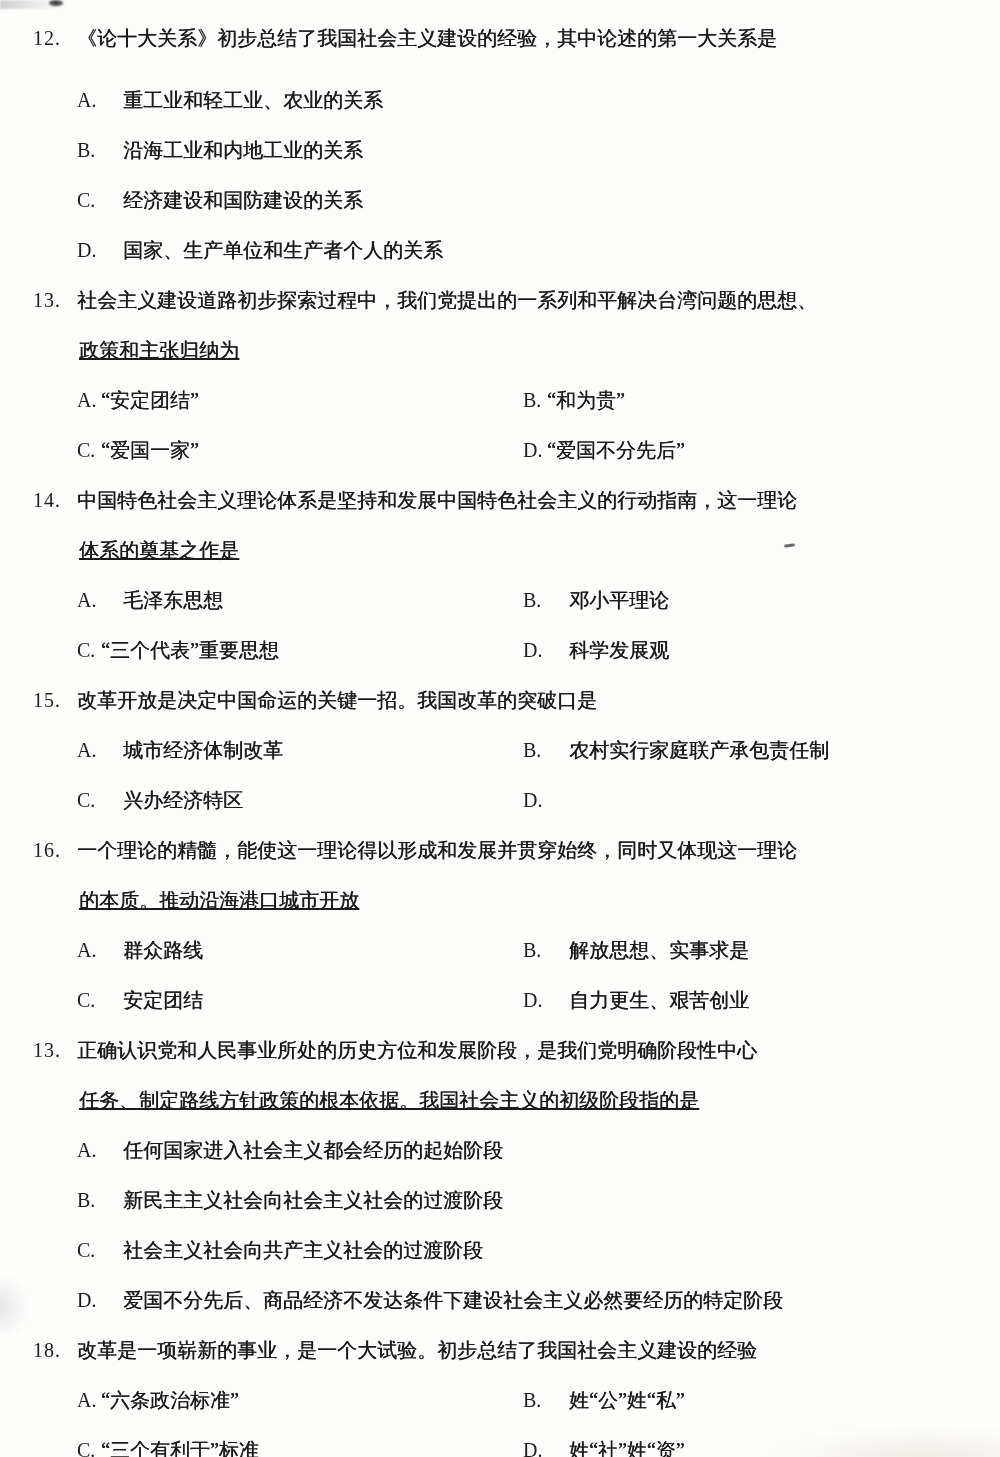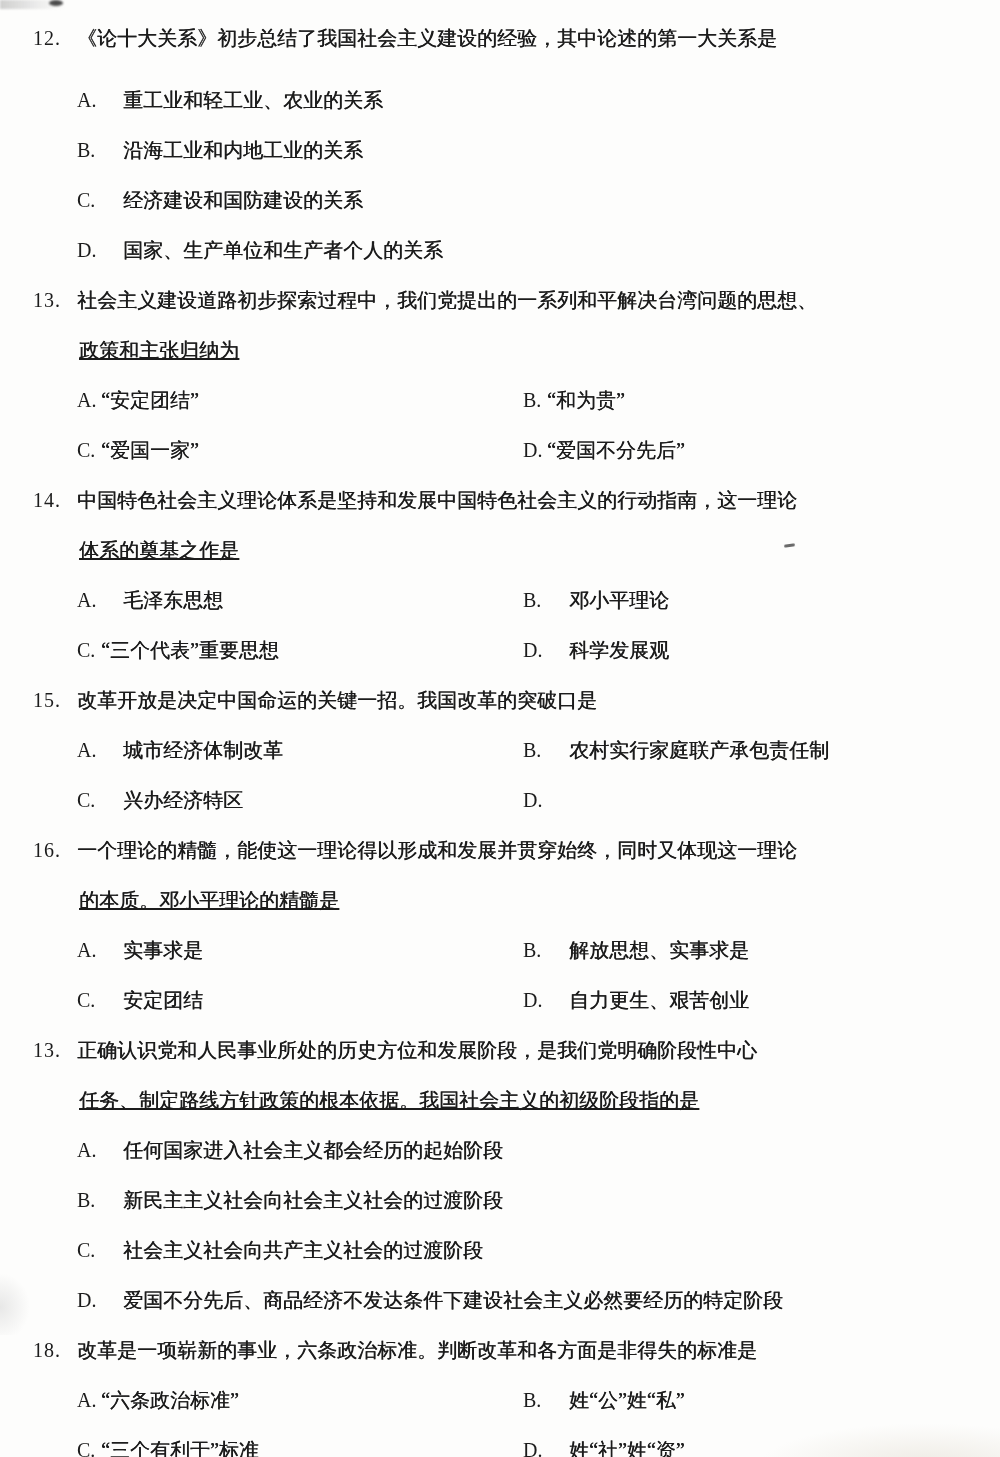--- a/index.html
+++ b/index.html
@@ -219,26 +219,26 @@
       </div>
     </div>
   </section>
 
   <section>
     <div class="row stem-row">
       <span class="q-num">16.</span>
       <span class="stem">一个理论的精髓，能使这一理论得以形成和发展并贯穿始终，同时又体现这一理论</span>
     </div>
     <div class="row cont-row">
-      <span class="stem">的本质。邓小平理论的精髓是</span>
+      <span class="stem">的本质。推动沿海港口城市开放</span>
     </div>
     <div class="row opts-2col">
       <div class="col1">
         <span class="opt-label">A.</span>
-        <span class="opt-text">实事求是</span>
+        <span class="opt-text">群众路线</span>
       </div>
       <div class="col2">
         <span class="opt-label">B.</span>
         <span class="opt-text">解放思想、实事求是</span>
       </div>
     </div>
     <div class="row opts-2col">
       <div class="col1">
         <span class="opt-label">C.</span>
         <span class="opt-text">安定团结</span>
@@ -272,21 +272,21 @@
     </div>
     <div class="row opt-row">
       <span class="opt-label">D.</span>
       <span class="opt-text">爱国不分先后、商品经济不发达条件下建设社会主义必然要经历的特定阶段</span>
     </div>
   </section>
 
   <section>
     <div class="row stem-row">
       <span class="q-num">18.</span>
-      <span class="stem">改革是一项崭新的事业，六条政治标准。判断改革和各方面是非得失的标准是</span>
+      <span class="stem">改革是一项崭新的事业，是一个大试验。初步总结了我国社会主义建设的经验</span>
     </div>
     <div class="row opts-2col">
       <div class="col1">
         <span class="opt-label narrow">A.</span>
         <span class="opt-text">“六条政治标准”</span>
       </div>
       <div class="col2">
         <span class="opt-label">B.</span>
         <span class="opt-text">姓“公”姓“私”</span>
       </div>

